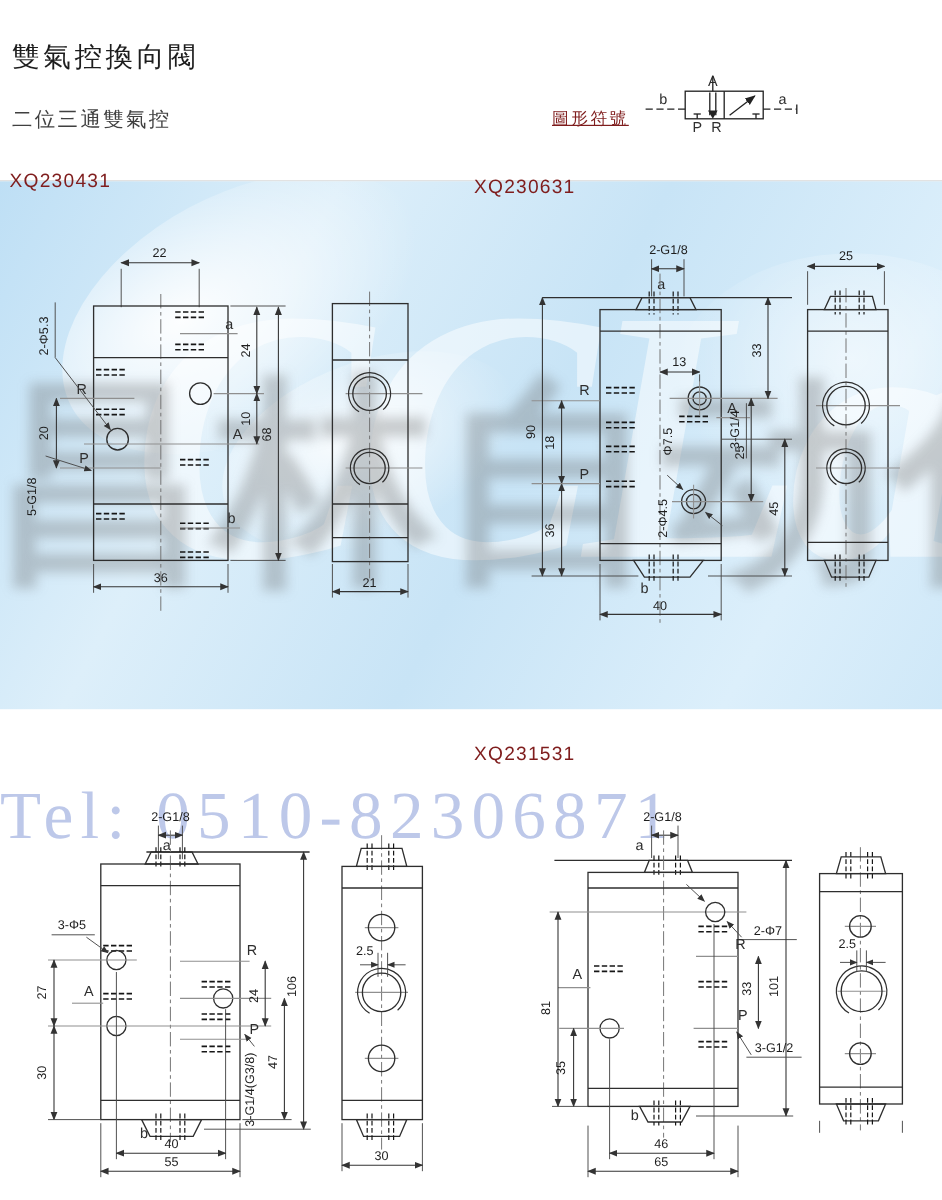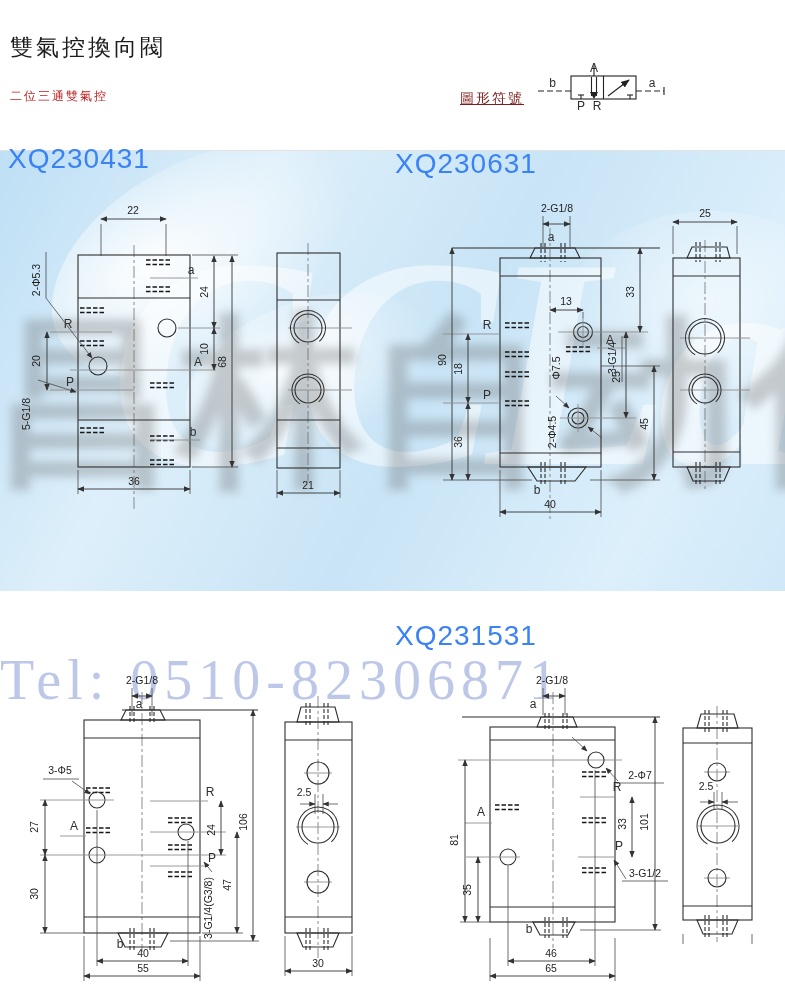--- a/index.html
+++ b/index.html
@@ -1,22 +1,22 @@
 <!DOCTYPE html>
 <html><head>
 <meta charset="utf-8">
 <style>
   html,body{margin:0;padding:0;background:#888;}
   #page{position:relative;width:785px;height:1000px;background:#ffffff;overflow:hidden;
         font-family:"Liberation Sans",sans-serif;}
   .abs{position:absolute;margin-top:30px;}
   .title{left:10px;top:2px;font-size:23px;color:#1d1d1d;letter-spacing:3px;z-index:4;}
-  .subtitle{left:10px;top:58px;font-size:12px;color:#b91c1c;letter-spacing:2px;z-index:4;}
+  .subtitle{left:10px;top:58px;font-size:17px;color:#404040;letter-spacing:2px;z-index:4;}
   .symlabel{left:460px;top:60px;font-size:14px;color:#7f1d1d;letter-spacing:2px;z-index:4;text-decoration:underline;}
-  .mlabel{position:absolute;font-size:28px;color:#3b82f6;letter-spacing:1px;z-index:4;}
+  .mlabel{position:absolute;font-size:16px;color:#7f1d1d;letter-spacing:1px;z-index:4;}
   .mlabel span{margin-right:14px;}
   .footer{right:2px;top:974px;font-size:19px;font-weight:bold;color:#000;z-index:6;letter-spacing:1px;}
 
   
   .panel{left:0;top:120px;width:785px;height:440px;z-index:0;overflow:hidden;
          background:linear-gradient(118deg,#bedff5 0%,#ddeffa 28%,#c8e4f6 55%,#dcefFB 82%,#cfe8f8 100%);
          border-top:1px solid #e2e2e2;}
   .blob{position:absolute;border-radius:50%;}
   .b1{left:40px;top:10px;width:330px;height:200px;transform:rotate(-28deg);
       background:radial-gradient(ellipse at 35% 40%,rgba(255,255,255,.95),rgba(255,255,255,0) 70%);}

